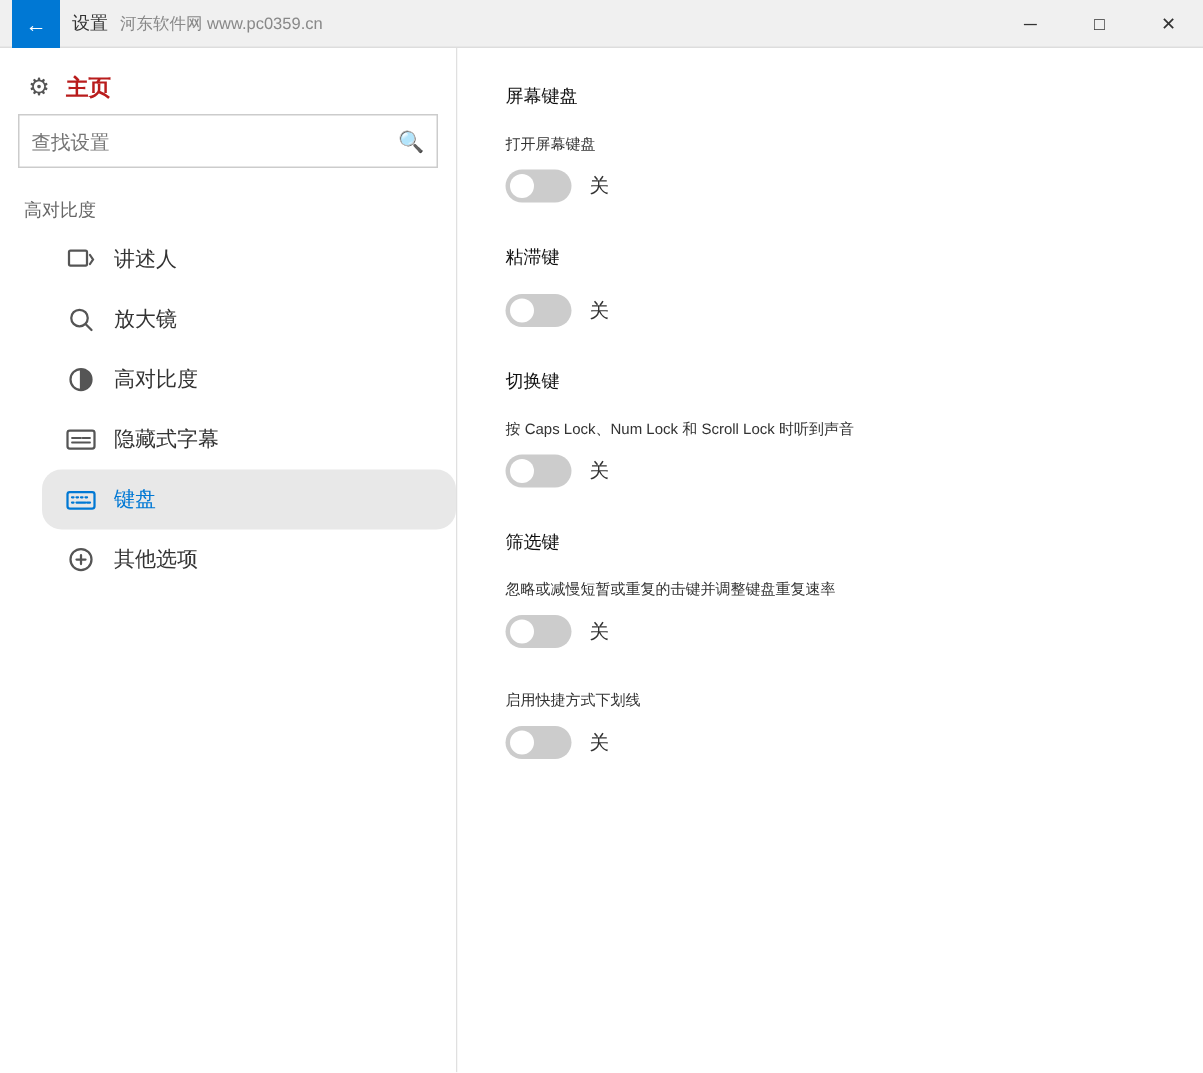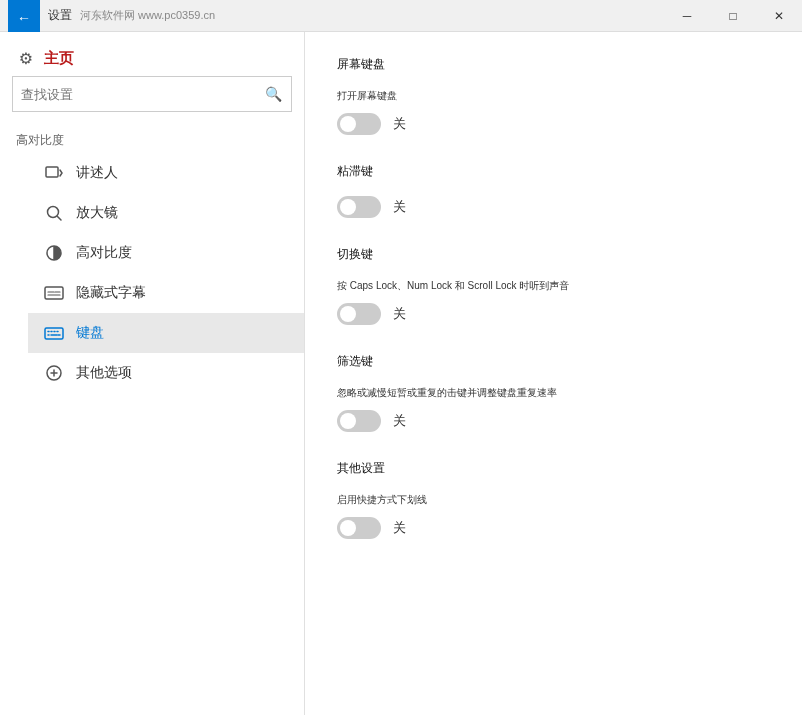--- a/index.html
+++ b/index.html
@@ -126,20 +126,21 @@
       gap: 12px;
       padding: 10px 16px;
       cursor: pointer;
       color: #333;
       font-size: 14px;
       margin-left: 28px;
     }
     .nav-item.active {
       background: #e8e8e8;
       color: #0078d4;
+      border-radius: 13px;
     }
     .nav-item.active .nav-label {
       color: #0078d4;
     }
     .nav-icon {
       width: 20px;
       height: 20px;
       display: flex;
       align-items: center;
       justify-content: center;
@@ -335,21 +336,20 @@
     <div class="setting-section">
       <div class="section-title">筛选键</div>
       <div class="setting-desc">忽略或减慢短暂或重复的击键并调整键盘重复速率</div>
       <div class="setting-row">
         <div class="toggle off"></div>
         <span class="toggle-label">关</span>
       </div>
     </div>
 
     <div class="setting-section">
-      <div class="section-title">其他设置</div>
       <div class="setting-desc">启用快捷方式下划线</div>
       <div class="setting-row">
         <div class="toggle off"></div>
         <span class="toggle-label">关</span>
       </div>
     </div>
 
   </div>
 </div>
 

